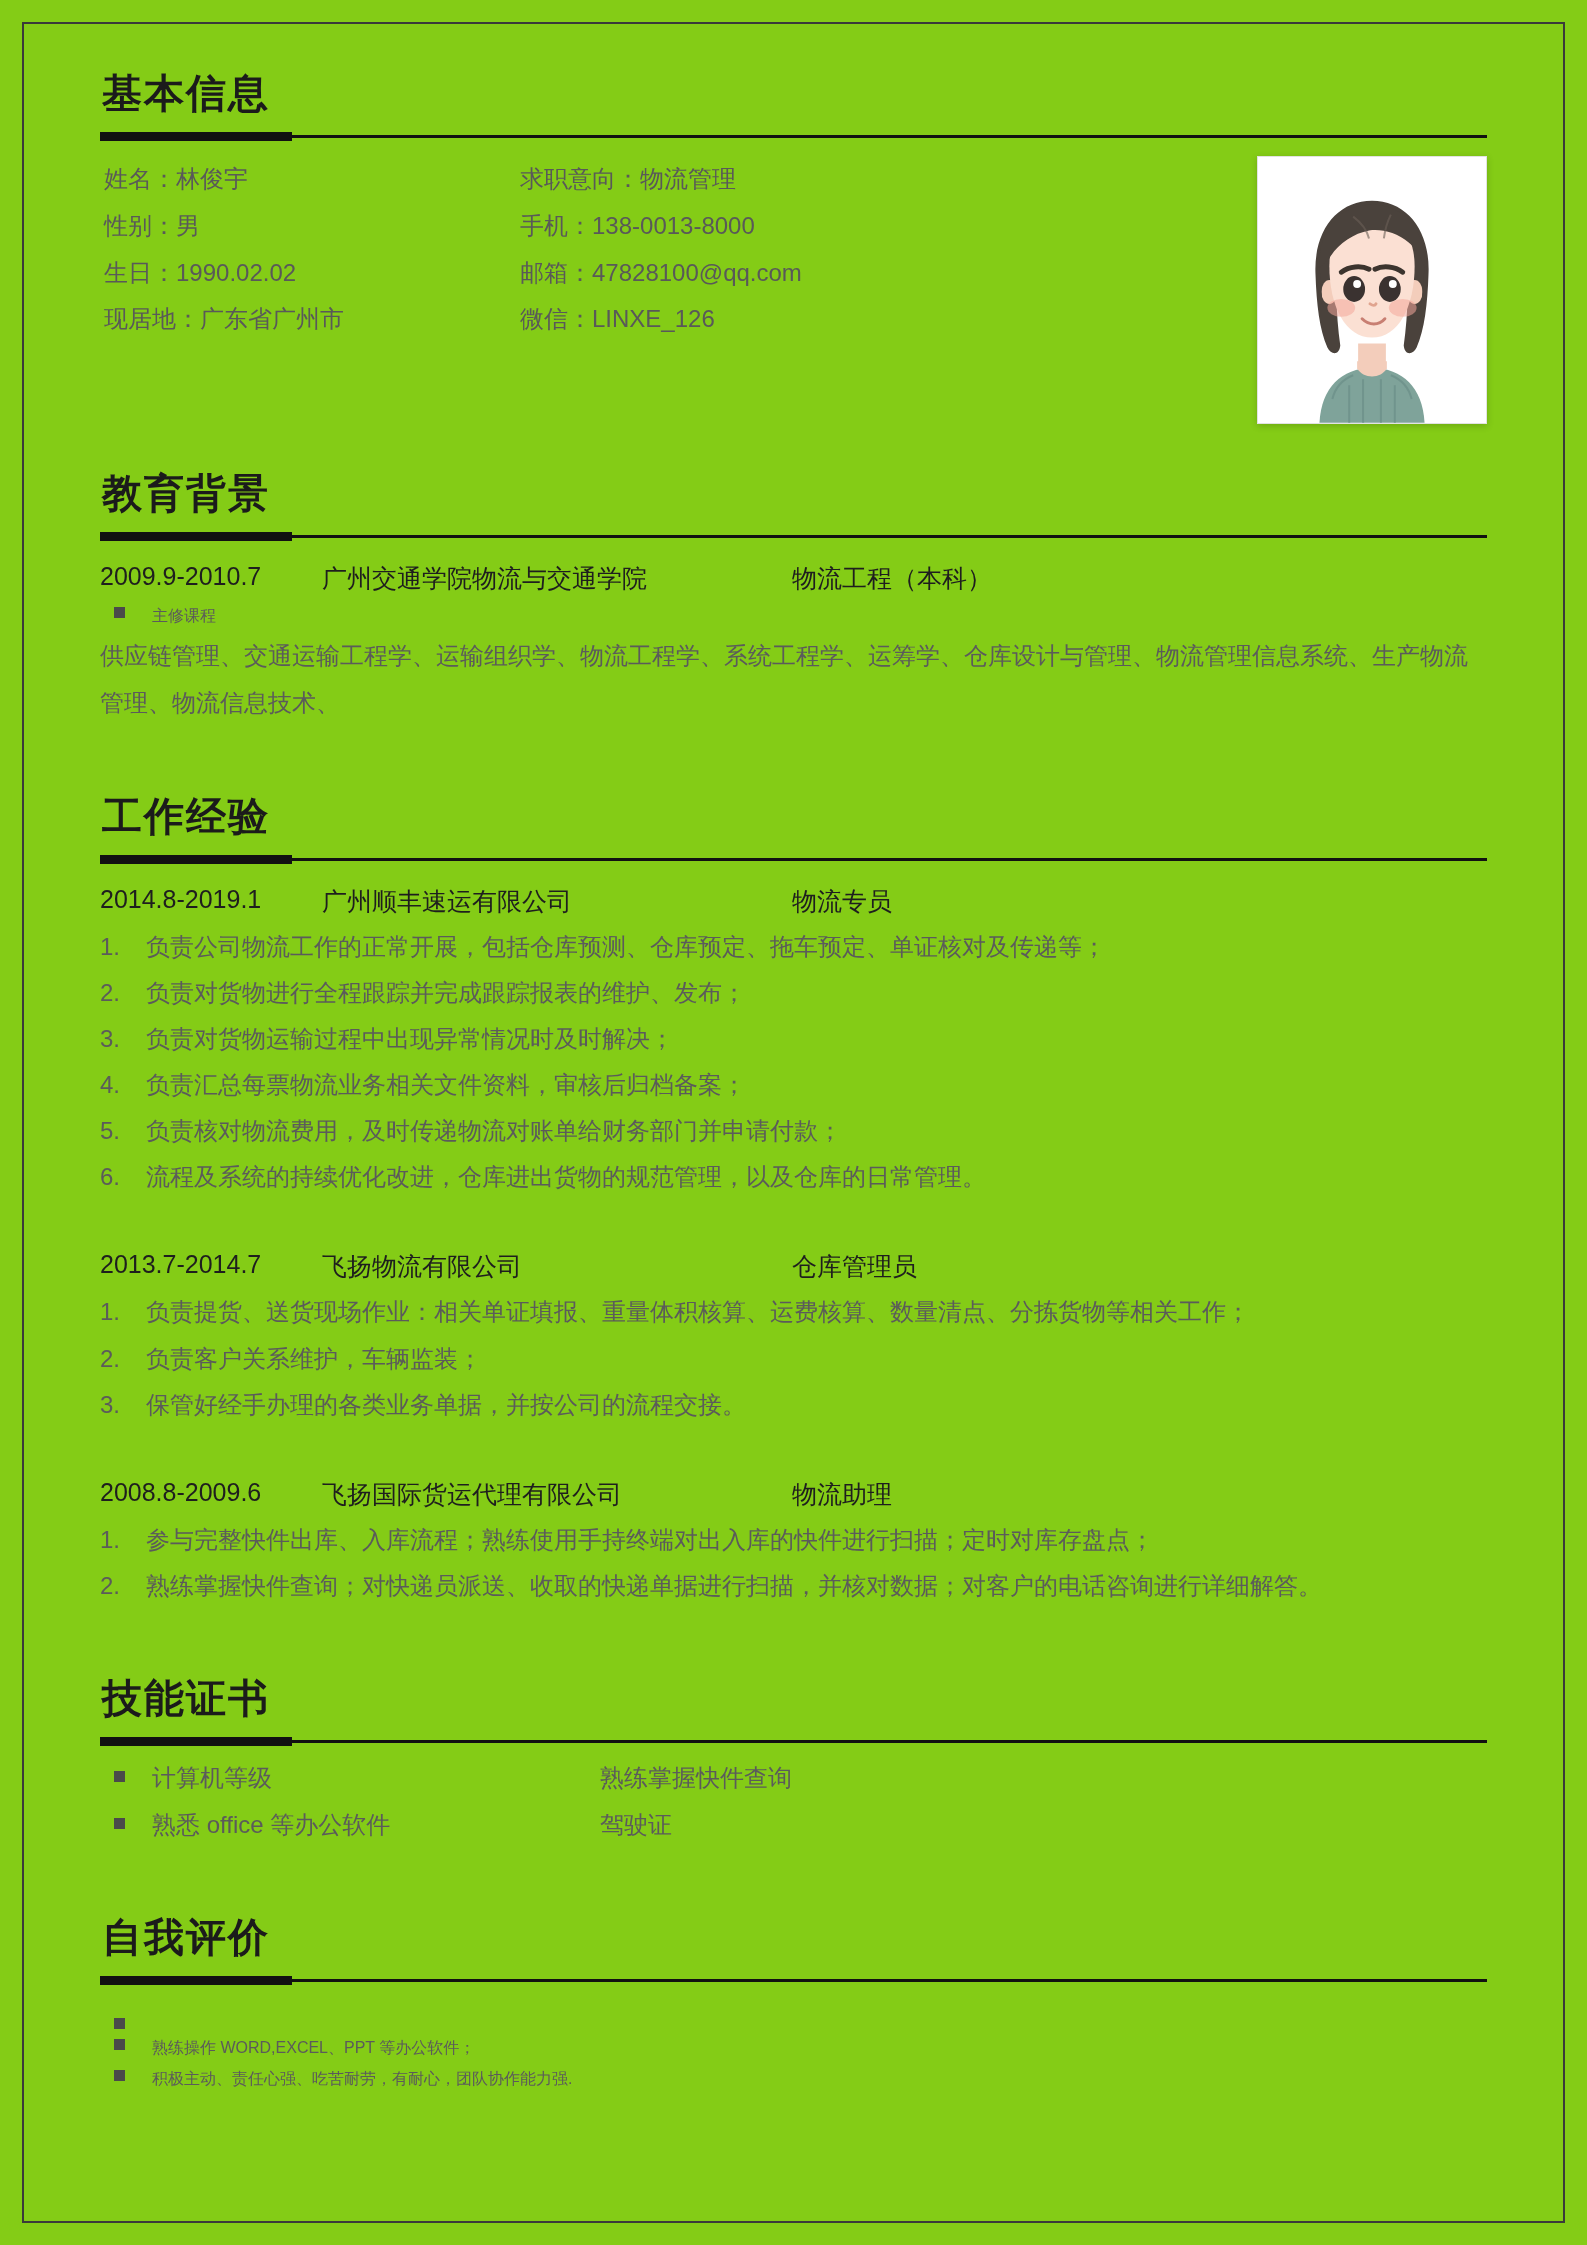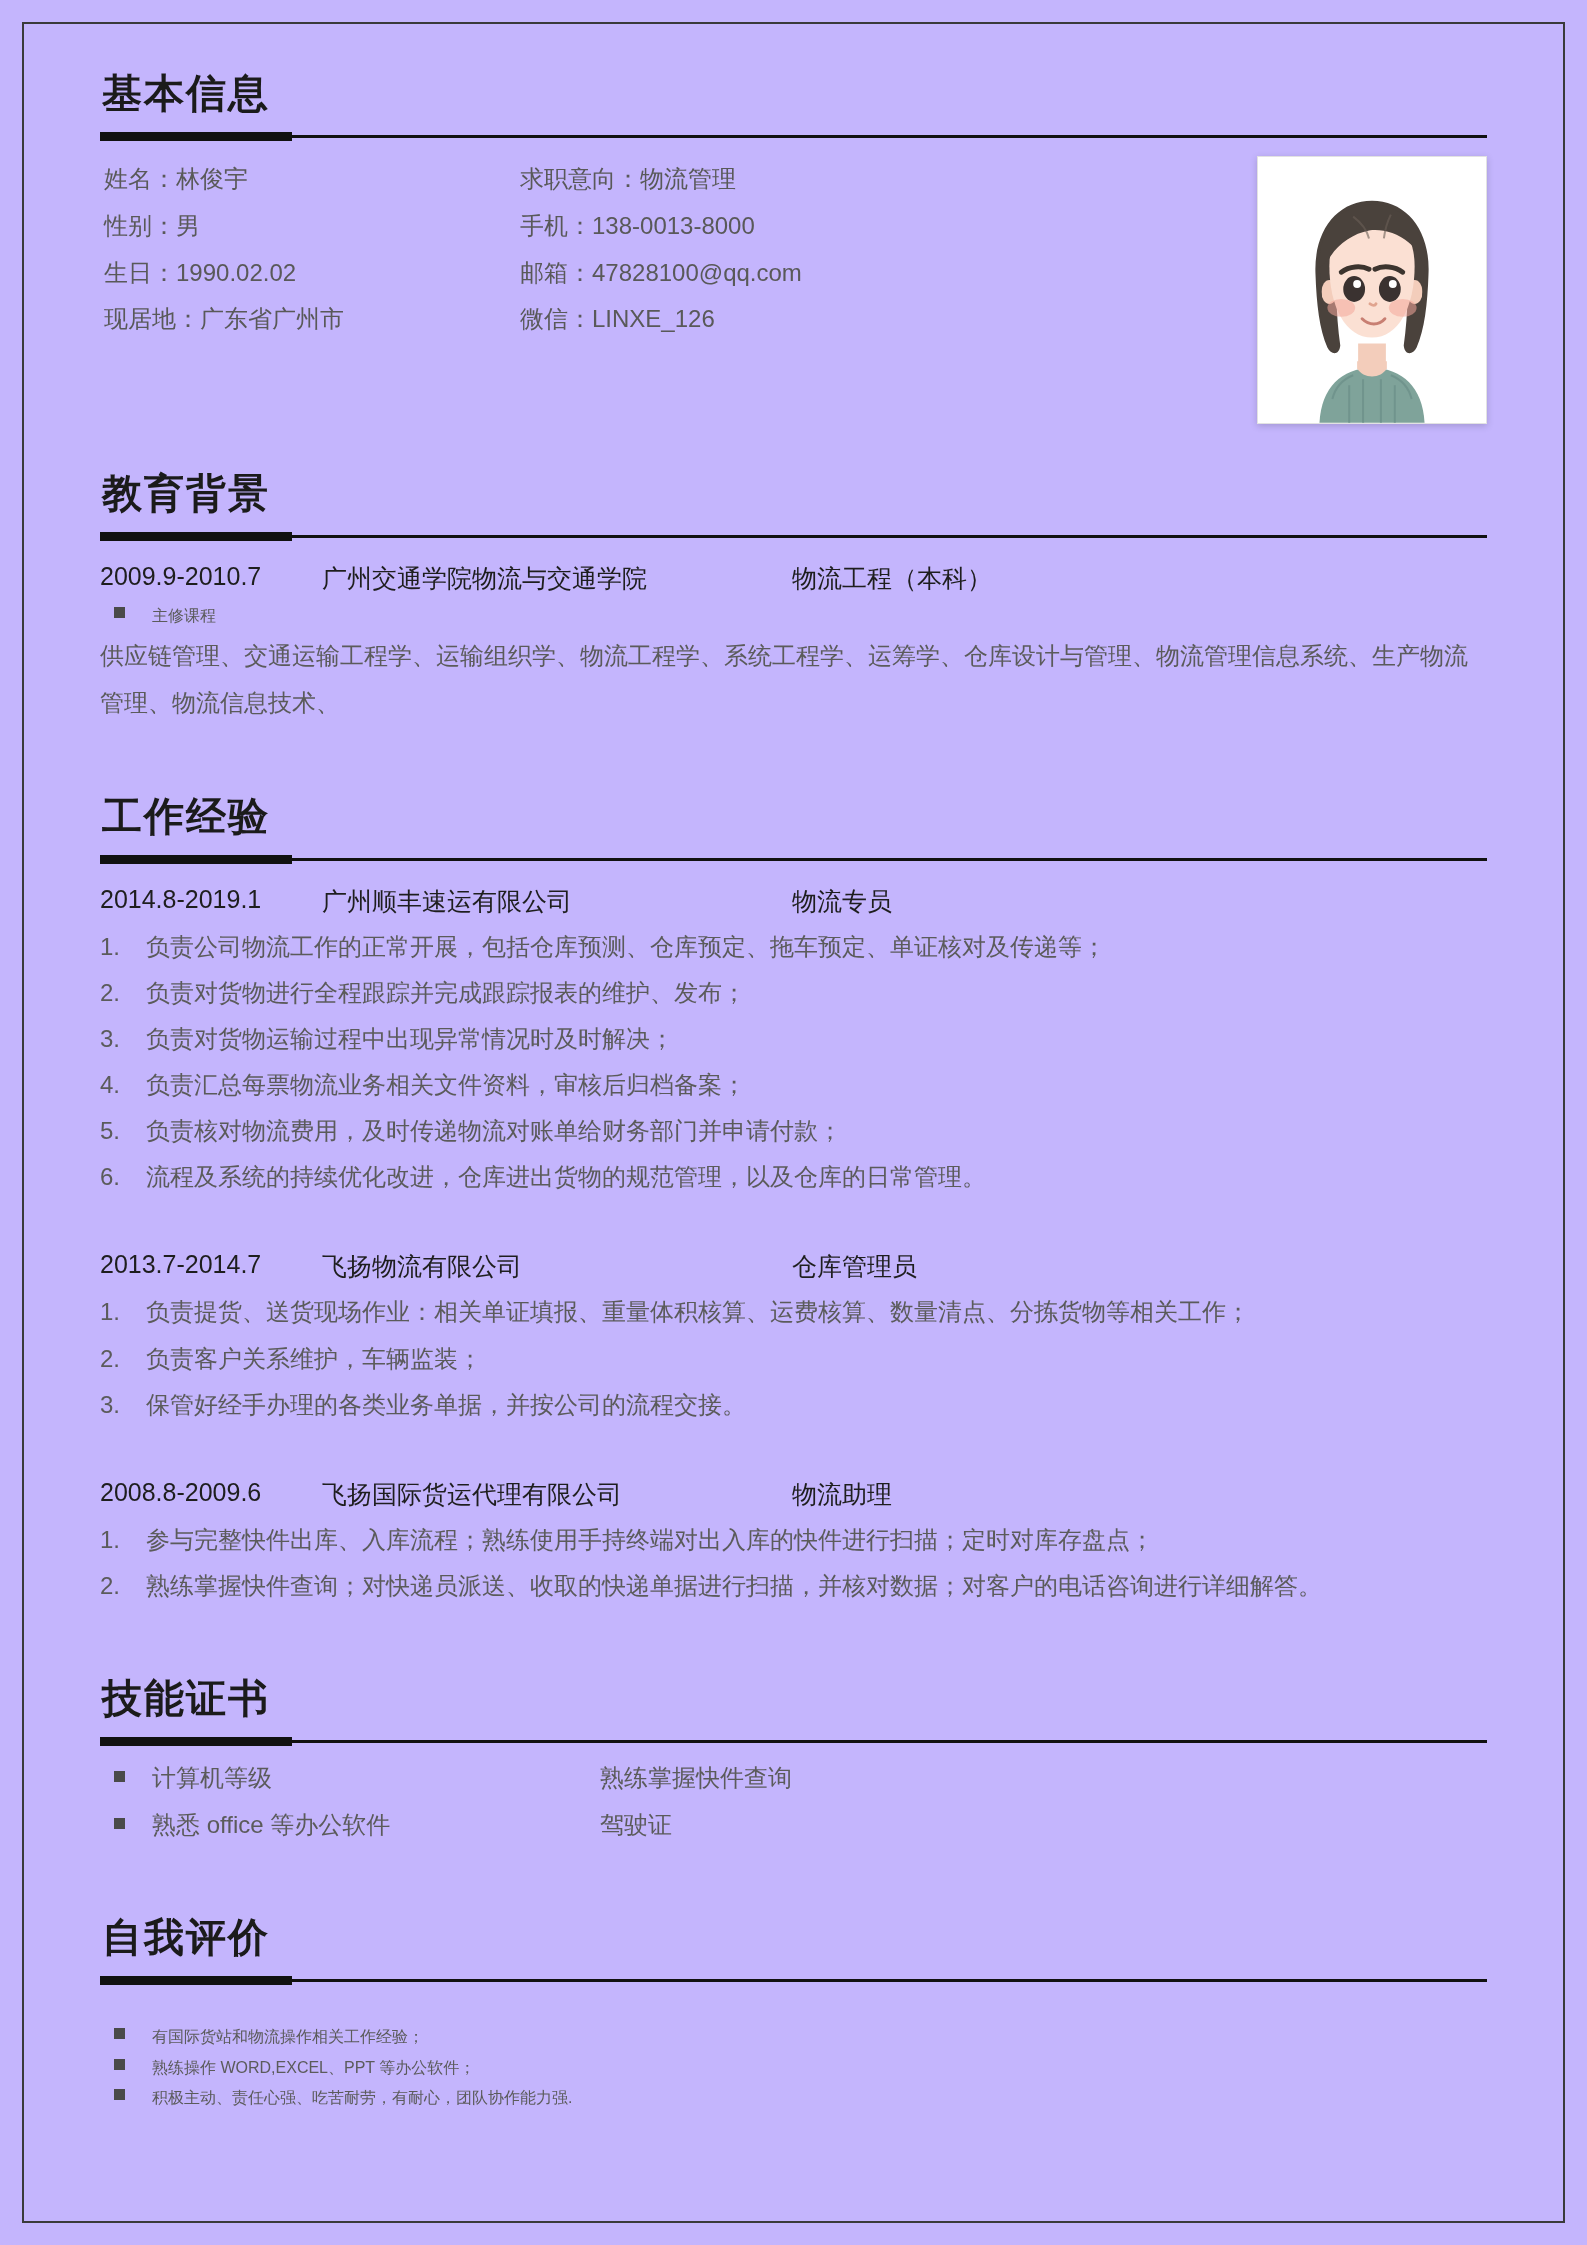--- a/index.html
+++ b/index.html
@@ -4,21 +4,21 @@
 <style>
   * { box-sizing: border-box; margin: 0; padding: 0; }
   html, body {
     width: 1587px; height: 2245px;
     background: #ffffff;
     font-family: "Liberation Sans", "DejaVu Sans", sans-serif;
   }
   .page {
     position: relative;
     width: 1587px; height: 2245px;
-    background: #c4b5fd;
+    background: #84cc16;
     padding: 22px;
   }
   .page-border {
     position: absolute;
     left: 22px; top: 22px; right: 22px; bottom: 22px;
     border: 2px solid #3a3a3a;
     pointer-events: none;
   }
   .content {
     position: relative;
@@ -342,21 +342,20 @@
     <div class="gap-lg"></div>
 
     <div class="section">
       <div class="sec-title">自我评价</div>
       <div class="sec-rule"></div>
 
       <div class="gap-sm"></div>
 
       <div class="sq-item">
         <span class="sq-bullet"></span>
-        <span>有国际货站和物流操作相关工作经验；</span>
       </div>
       <div class="sq-item">
         <span class="sq-bullet"></span>
         <span>熟练操作 WORD,EXCEL、PPT 等办公软件；</span>
       </div>
       <div class="sq-item">
         <span class="sq-bullet"></span>
         <span>积极主动、责任心强、吃苦耐劳，有耐心，团队协作能力强.</span>
       </div>
     </div>

